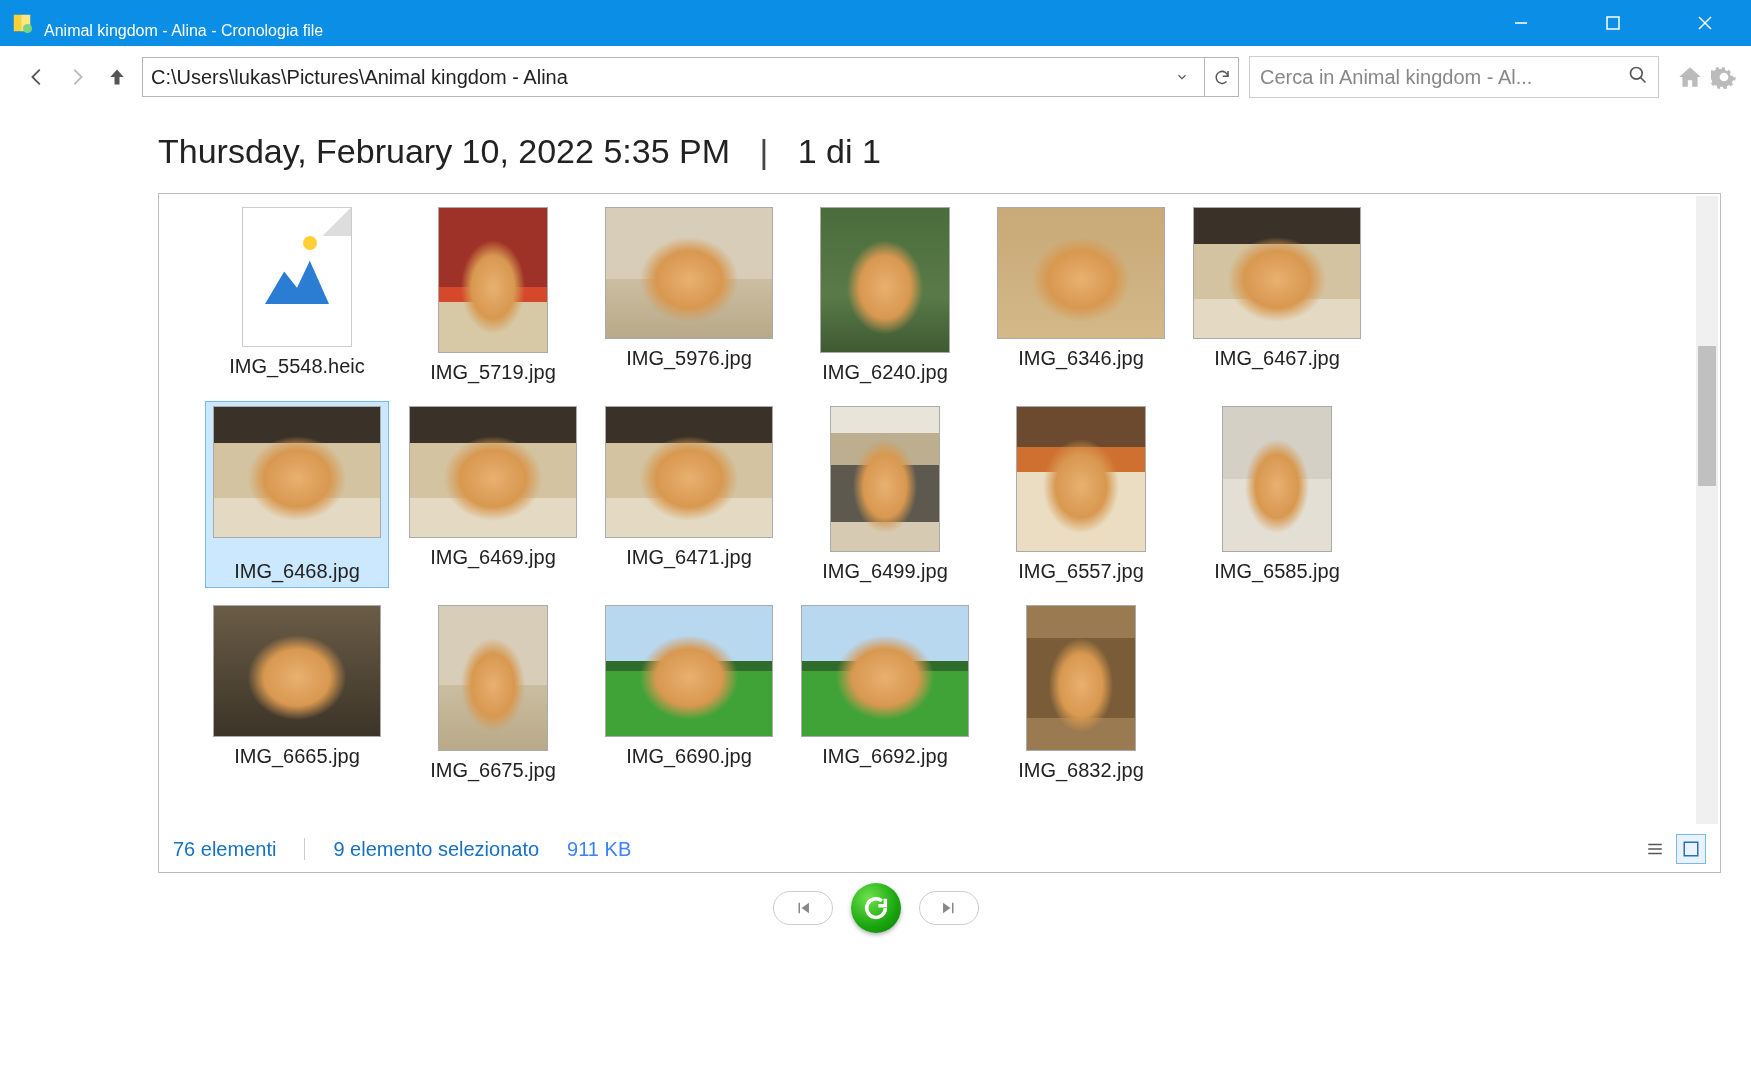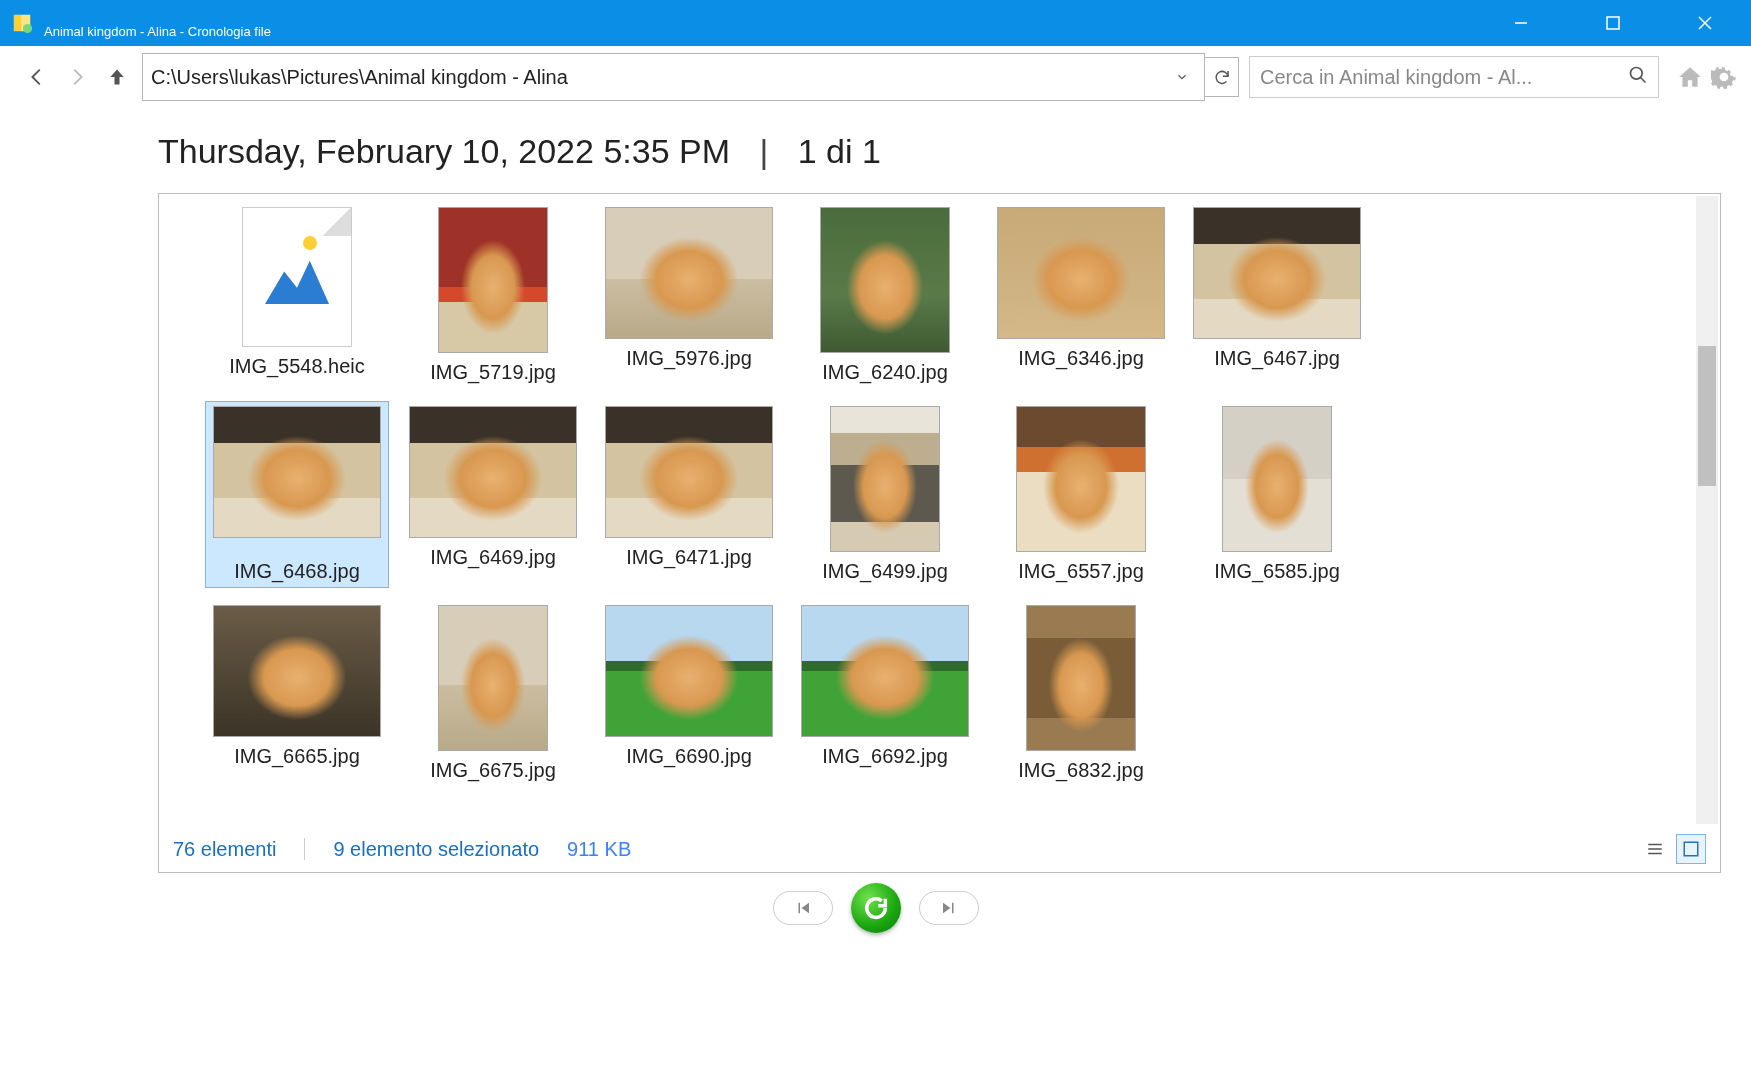--- a/index.html
+++ b/index.html
@@ -18,40 +18,40 @@
     color: #fff;
     height: 46px;
     display: flex;
     align-items: center;
     padding-left: 10px;
   }
   .titlebar .app-icon {
     width: 24px; height: 24px; margin-right: 10px;
     display: inline-flex; align-items: center; justify-content: center;
   }
-  .titlebar .title { font-size: 13px; font-weight: 400; margin-top: 16px; }
+  .titlebar .title { font-size: 16px; font-weight: 400; margin-top: 16px; }
   .win-controls { margin-left: auto; display: flex; }
   .win-btn {
     width: 92px; height: 46px; display: flex; align-items: center; justify-content: center;
     color: #fff; font-size: 18px;
   }
   .win-btn svg { stroke: #fff; }
   
   .toolbar {
     height: 62px;
     display: flex;
     align-items: center;
     padding: 10px 12px 10px 22px;
     gap: 10px;
   }
   .nav-btn { width: 30px; height: 30px; display:flex; align-items:center; justify-content:center; color:#555; }
   .nav-btn.dim { color:#bbb; }
   .address {
     flex: 1;
-    height: 48px;
+    height: 40px;
     border: 1px solid #b5b5b5;
     display: flex;
     align-items: center;
     padding: 0 8px;
     font-size: 20px;
     color: #222;
     background:#fff;
   }
   .address .addr-text { flex:1; }
   .address .chev { width:28px; text-align:center; color:#555; }

